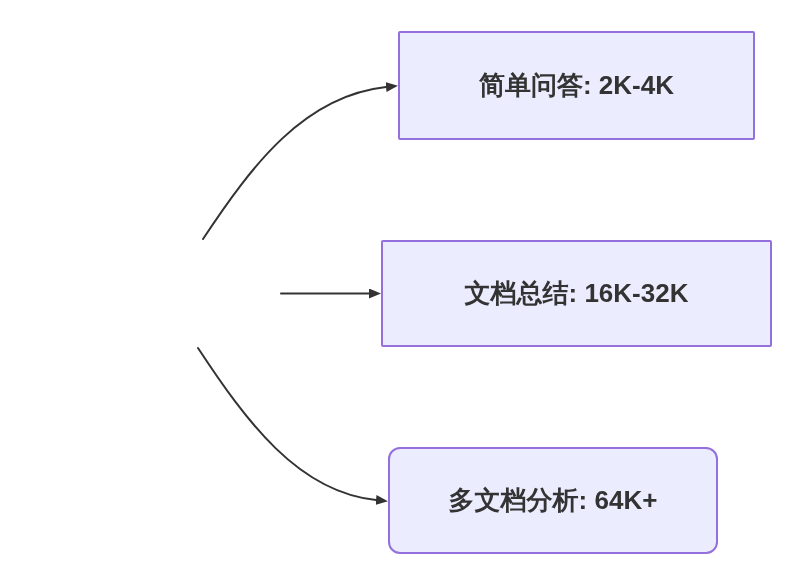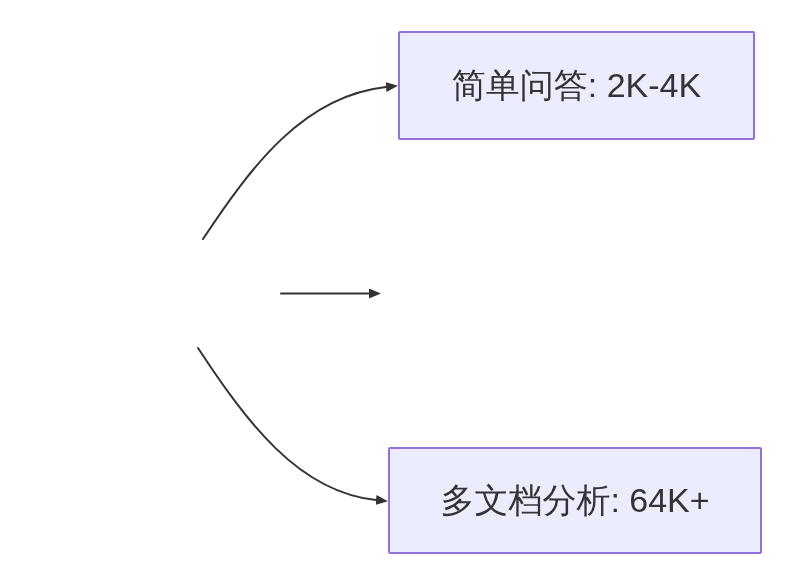--- a/index.html
+++ b/index.html
@@ -38,29 +38,30 @@
   .node {
     position: absolute;
     box-sizing: border-box;
     display: flex;
     align-items: center;
     justify-content: center;
     background: var(--node-fill, #ececff);
     border: 2px solid var(--node-border, #9370db);
     border-radius: 2px;
     color: var(--node-text, #333333);
-    font-size: 34px;
+    font-size: 26px;
     line-height: 1.25;
     text-align: right;
     white-space: nowrap;
+    font-weight: bold;
   }
   #node-root     { left: 33px;  top: 239px; width: 248px; height: 109px; }
   #node-branch-0 { left: 398px; top: 31px;  width: 357px; height: 109px; }
   #node-branch-1 { left: 381px; top: 240px; width: 391px; height: 107px; }
-  #node-branch-2 { left: 388px; top: 447px; width: 374px; height: 107px; }
+  #node-branch-2 { left: 388px; top: 447px; width: 330px; height: 107px; border-radius: 12px; }
 </style>
 </head>
 <body>
 
 <div class="canvas">
 
   <svg class="edges-layer" width="787" height="572" viewBox="0 0 787 572" aria-hidden="true">
     <defs>
       <marker id="arrow" viewBox="0 0 12 10" refX="0" refY="5" markerWidth="12" markerHeight="10" markerUnits="userSpaceOnUse" orient="auto">
         <path class="arrowhead" d="M0,0 L12,5 L0,10 Z"></path>
@@ -69,18 +70,21 @@
     <path class="edge-path" d="M203,239 C252,165 304,96 386,87" marker-end="url(#arrow)"></path>
     <path class="edge-path" d="M281,293.5 L369,293.5" marker-end="url(#arrow)"></path>
     <path class="edge-path" d="M198,348 C246,421 298,492 376,500" marker-end="url(#arrow)"></path>
   </svg>
 
 
   <div class="node" id="node-branch-0">
     <span>简单问答: 2K-4K</span>
   </div>
 
+  <div class="node" id="node-branch-1">
+    <span>文档总结: 16K-32K</span>
+  </div>
 
   <div class="node" id="node-branch-2">
     <span>多文档分析: 64K+</span>
   </div>
 
 </div>
 
 </body></html>

